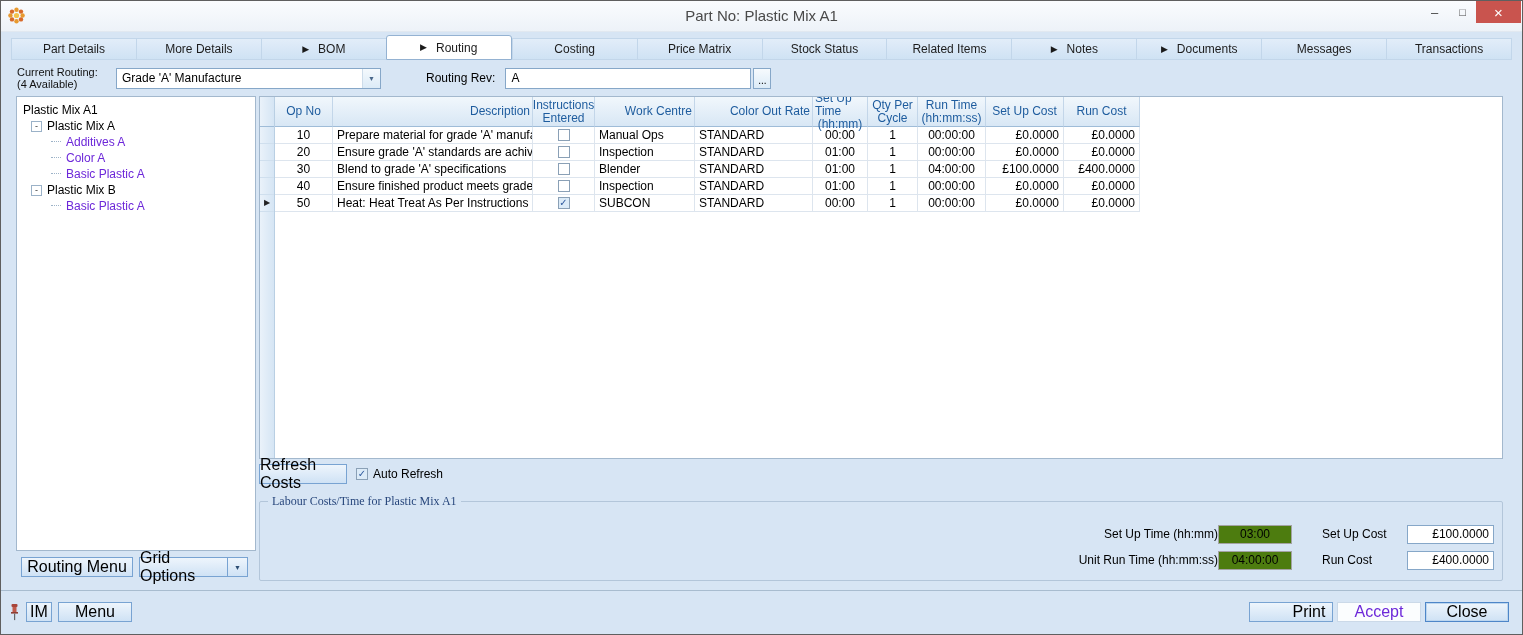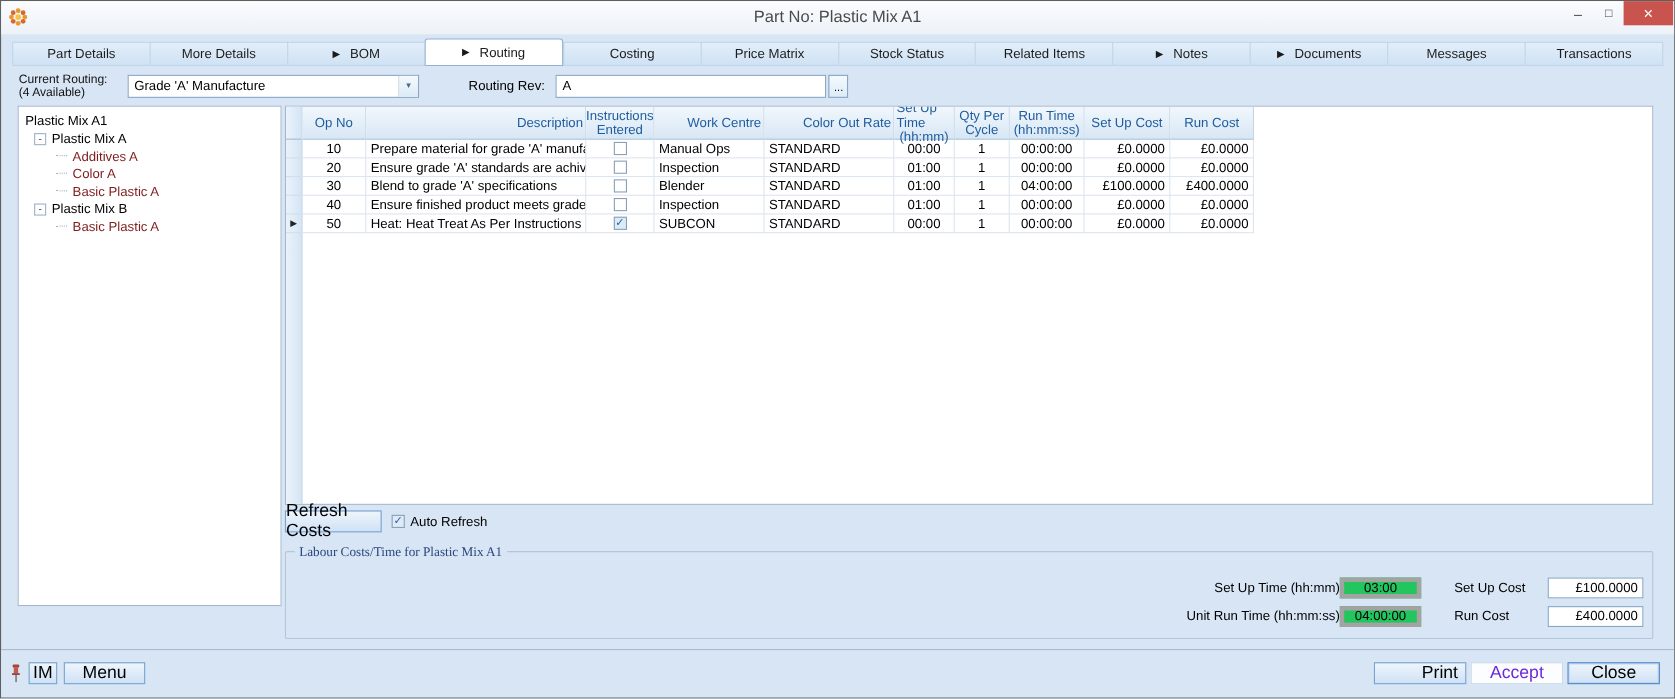--- a/index.html
+++ b/index.html
@@ -31,21 +31,21 @@
   .rev-label{margin-left:45px;margin-right:10px;}
   .rev-input{width:246px;height:21px;border:1px solid #86a7c8;padding:0 5px;font:inherit;box-sizing:border-box;background:#fff;}
   .browse-btn{width:18px;height:21px;margin-left:2px;background:linear-gradient(#f6fafd,#dcebf7);border:1px solid #86a7c8;font-size:10px;display:flex;align-items:flex-end;justify-content:center;box-sizing:border-box;line-height:14px;}
 
   
   .tree-panel{position:absolute;left:15px;top:95px;width:240px;height:455px;background:#fff;border:1px solid #a3b8cd;box-sizing:border-box;padding-top:5px;}
   .tree-item{height:16px;display:flex;align-items:center;}
   .tree-item.l0{padding-left:6px;}
   .tree-item.l1{padding-left:14px;}
   .tree-item.l2{padding-left:34px;}
-  .tree-item.dim .tree-label{color:#7f1d1d;}
+  .tree-item.dim .tree-label{color:#6d28d9;}
   .expander{width:9px;height:9px;border:1px solid #9bb2c8;background:#fff;display:inline-flex;align-items:center;justify-content:center;font-size:9px;line-height:1;color:#333;margin-right:5px;box-sizing:content-box;}
   .leader{display:inline-block;width:10px;height:1px;border-top:1px dotted #9db3c8;margin-right:5px;}
 
   
   .grid-panel{position:absolute;left:258px;top:95px;width:1244px;height:363px;background:#fff;border:1px solid #a3b8cd;box-sizing:border-box;}
   .sel-strip{position:absolute;left:0;top:0;bottom:0;width:14px;background:linear-gradient(to right,#eaf2fa,#d5e5f4);border-right:1px solid #b9cfe3;}
   .sel-corner{height:30px;border-bottom:1px solid #9fbcd8;box-sizing:border-box;}
   .sel-cell{height:17px;border-bottom:1px solid #cfdfee;display:flex;align-items:center;justify-content:center;box-sizing:border-box;}
   .sel-cell .cur{visibility:hidden;font-size:8px;color:#222;line-height:1;}
   .sel-cell[data-current="true"] .cur{visibility:visible;}
@@ -70,21 +70,21 @@
   .right-ops{position:absolute;top:463px;right:20px;display:flex;gap:6px;}
   .btn-op{width:78px;}
 
   
   .labour-group{position:absolute;left:258px;top:500px;width:1244px;height:80px;border:1px solid #b3c6da;border-radius:2px;box-sizing:border-box;}
   .labour-legend{position:absolute;top:-8px;left:8px;background:#d7e5f4;padding:0 4px;color:#28477c;font-family:Liberation Serif, serif;}
   .lab-row{position:absolute;right:8px;height:20px;display:flex;align-items:center;}
   .lab-row.r1{top:22px;}
   .lab-row.r2{top:48px;}
   .lab-label1{margin-right:0;}
-  .lab-input-time{width:74px;height:19px;border:4px solid #a3a3a3;text-align:center;font:inherit;padding:0 2px;background:#22c55e;box-sizing:border-box;}
+  .lab-input-time{width:74px;height:19px;border:1px solid #a3a3a3;text-align:center;font:inherit;padding:0 2px;background:#4d7c0f;box-sizing:border-box;}
   .lab-gap{width:30px;}
   .lab-label2{width:68px;margin-right:17px;}
   .lab-input-cost{width:87px;height:19px;border:1px solid #86a7c8;text-align:right;font:inherit;padding:0 4px;background:#fff;box-sizing:border-box;}
 
   
   .left-btns{position:absolute;left:20px;top:556px;display:flex;gap:6px;}
   .btn-routing-menu{width:112px;}
   .split-btn{display:inline-flex;height:20px;}
   .split-main{width:88px;border-right:none;}
   .split-arrow{width:21px;border-left:1px solid #78a3d2;font-size:7px;color:#2c4d73;}
@@ -385,20 +385,27 @@
     </div>
     <div class="lab-row r2">
       <span class="lab-label1">Unit Run Time (hh:mm:ss)</span>
       <input class="lab-input-time" type="text" value="04:00:00" style="">
       <span class="lab-gap"></span>
       <span class="lab-label2">Run Cost</span>
       <input class="lab-input-cost" type="text" value="£400.0000" style="">
     </div>
   </div>
 
+  <div class="left-btns">
+    <div class="btn btn-routing-menu">Routing Menu</div>
+    <div class="split-btn">
+      <div class="btn split-main">Grid Options</div>
+      <div class="btn split-arrow">▼</div>
+    </div>
+  </div>
 
   <div class="footer">
     <div class="footer-left">
       <svg class="pin-icon" viewBox="0 0 11 18">
         <rect x="2.5" y="1" width="6" height="3" rx="1" fill="#a8453a"></rect>
         <rect x="3.5" y="4" width="4" height="5" fill="#c05a4b"></rect>
         <rect x="2" y="9" width="7" height="1.6" fill="#8f3d33"></rect>
         <rect x="5" y="10.6" width="1.2" height="6.5" fill="#666"></rect>
       </svg>
       <div class="btn btn-im">IM</div>

